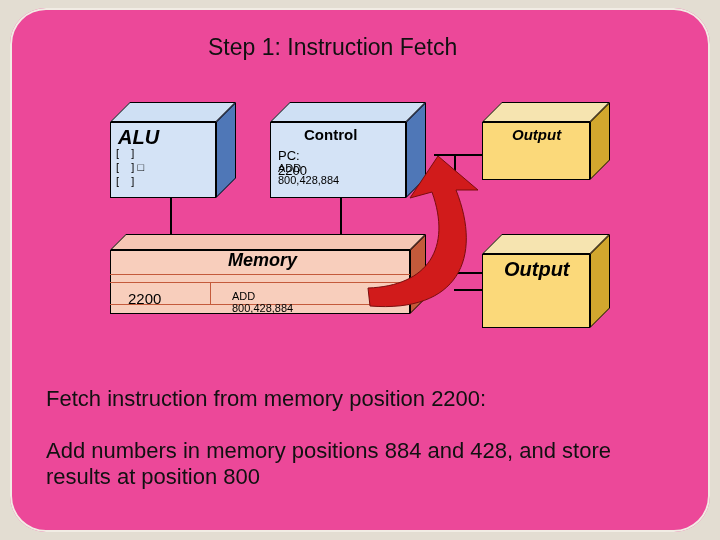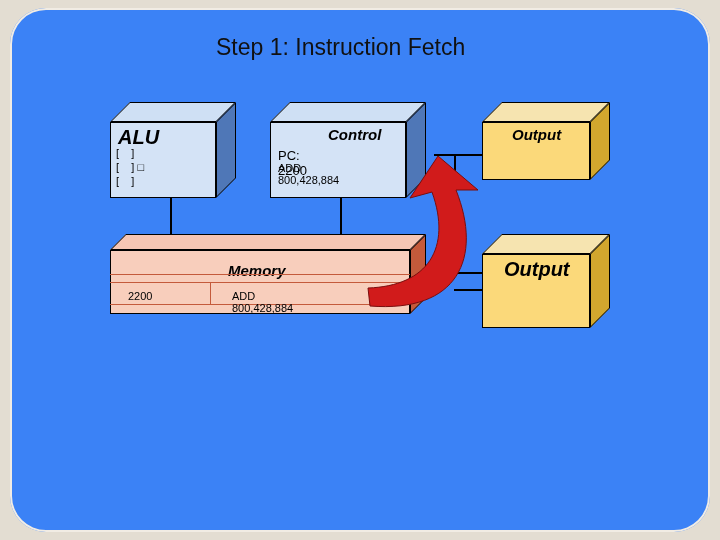--- a/index.html
+++ b/index.html
@@ -11,25 +11,25 @@
     height: 540px;
     overflow: hidden;
     position: relative;
   }
   .slide {
     position: absolute;
     left: 10px;
     top: 8px;
     width: 700px;
     height: 524px;
-    background: #3b82f6;
+    background: #ec4899;
     border-radius: 36px;
     box-shadow: inset 0 0 0 2px #f1ece4;
     box-sizing: border-box;
-    padding: 18px 28px 18px 28px;
+    padding: 18px 28px 18px 20px;
   }
   .title {
     font-size: 23px;
     color: #111;
     text-align: left;
     margin-left: 178px;
     margin-top: 8px;
   }
 
   
@@ -53,43 +53,43 @@
   .alu .face-top   { width: 106px; height: 20px; transform: skewX(-45deg); left: 10px; top: 0; background: #cfe0f4; }
   .alu .face-side  { width: 20px;  height: 76px; transform: skewY(-45deg); left: 106px; top: 10px; background: #4f77b7; }
   .alu .face-front { width: 106px; height: 76px; left: 0; top: 20px; background: #d4e3f6; }
   .alu-label { position:absolute; left:8px; top:24px; font-weight:bold; font-style:italic; font-size:20px; }
   .alu-lines { position:absolute; left:6px; top:44px; font-size:11px; line-height:14px; font-family:Arial; }
 
   
   .control .face-top   { width: 136px; height: 20px; transform: skewX(-45deg); left: 10px; top: 0; background: #cfe0f4; }
   .control .face-side  { width: 20px;  height: 76px; transform: skewY(-45deg); left: 136px; top: 10px; background: #4f77b7; }
   .control .face-front { width: 136px; height: 76px; left: 0; top: 20px; background: #d4e3f6; }
-  .c-label { position:absolute; left:34px; top:24px; font-weight:bold; font-style:italic; font-size:15px;margin-left:24px; }
+  .c-label { position:absolute; left:34px; top:24px; font-weight:bold; font-size:15px; }
   .c-line1 { position:absolute; left:8px; top:46px; font-size:13px; }
   .c-line2 { position:absolute; left:8px; top:60px; font-size:11px; }
 
   
   .input .face-top   { width: 108px; height: 20px; transform: skewX(-45deg); left: 10px; top: 0; background: #f6e4b0; }
   .input .face-side  { width: 20px;  height: 58px; transform: skewY(-45deg); left: 108px; top: 10px; background: #d2a72e; }
   .input .face-front { width: 108px; height: 58px; left: 0; top: 20px; background: #fbd97a; }
   .in-label { position:absolute; left:30px; top:24px; font-weight:bold; font-style:italic; font-size:15px; }
 
   
   .output .face-top   { width: 108px; height: 20px; transform: skewX(-45deg); left: 10px; top: 0; background: #f6e4b0; }
   .output .face-side  { width: 20px;  height: 74px; transform: skewY(-45deg); left: 108px; top: 10px; background: #d2a72e; }
   .output .face-front { width: 108px; height: 74px; left: 0; top: 20px; background: #fbd97a; }
   .out-label { position:absolute; left:22px; top:24px; font-weight:bold; font-style:italic; font-size:20px; }
 
   
   .memory .face-top   { width: 300px; height: 16px; transform: skewX(-45deg); left: 8px; top: 0; background: #f6c6b4; }
   .memory .face-side  { width: 16px;  height: 64px; transform: skewY(-45deg); left: 300px; top: 8px; background: #c45a3b; }
   .memory .face-front { width: 300px; height: 64px; left: 0; top: 16px; background: #f8cebc; }
-  .m-label { position:absolute; left:118px; top:28px; font-weight:bold; font-style:italic; font-size:15px; }
+  .m-label { position:absolute; left:118px; top:16px; font-weight:bold; font-style:italic; font-size:18px; }
   .m-row  { position:absolute; height:1px; background:#c45a3b; left:0; width:300px; }
-  .m-cell-a { position:absolute; left:18px; top:56px; font-size:11px; }
+  .m-cell-a { position:absolute; left:18px; top:56px; font-size:15px; }
   .m-cell-b { position:absolute; left:122px; top:56px; font-size:11px; }
 
   
   .conn { position:absolute; background:#000; }
 
   
   .redarrow { position:absolute; left:238px; top:54px; width:150px; height:180px; pointer-events:none; }
 
   
   .desc1 { position:absolute; left:36px; top:378px; font-size:22px; color:#111; }
@@ -162,14 +162,16 @@
                C 110 165, 135 110, 108 42
                L 130 42
                L 90 8
                L 62 50
                L 84 44
                C 104 100, 80 138, 20 140 Z" fill="#d11b1b" stroke="#7a0d0d" stroke-width="1"></path>
     </svg>
 
   </div>
 
+  <div class="desc1">Fetch instruction from memory position 2200:</div>
+  <div class="desc2">Add numbers in memory positions 884 and 428, and store results at position 800</div>
 
 </div>
 
 </body></html>

